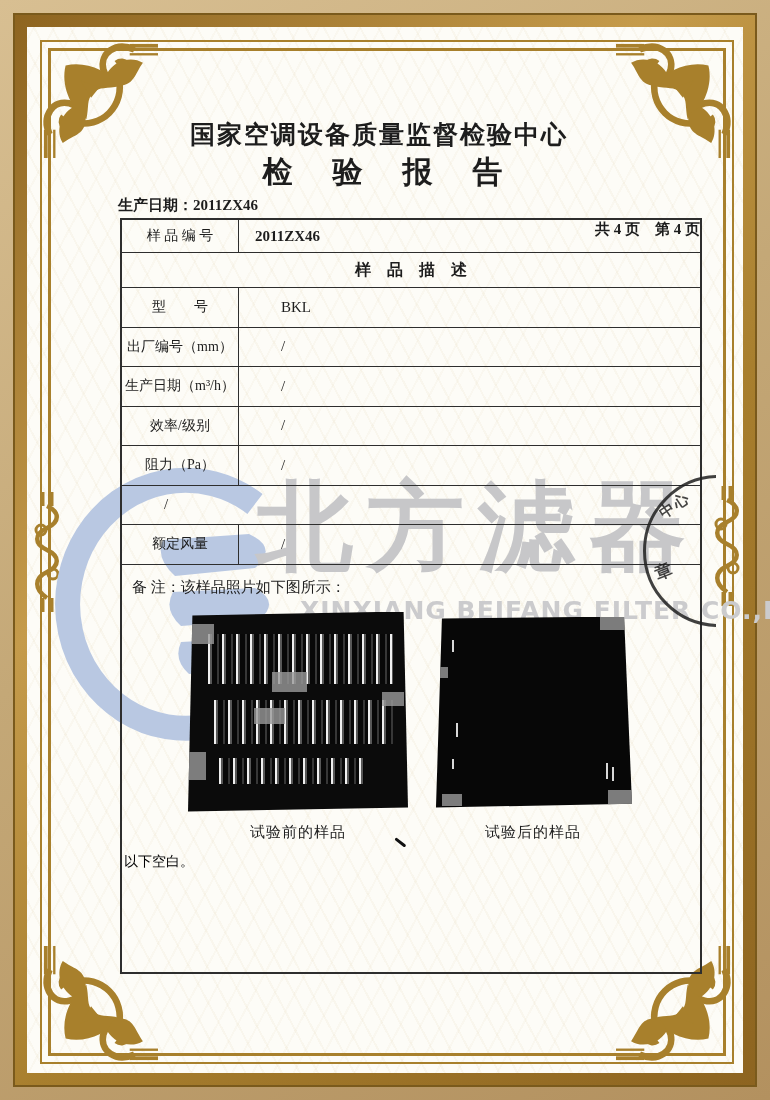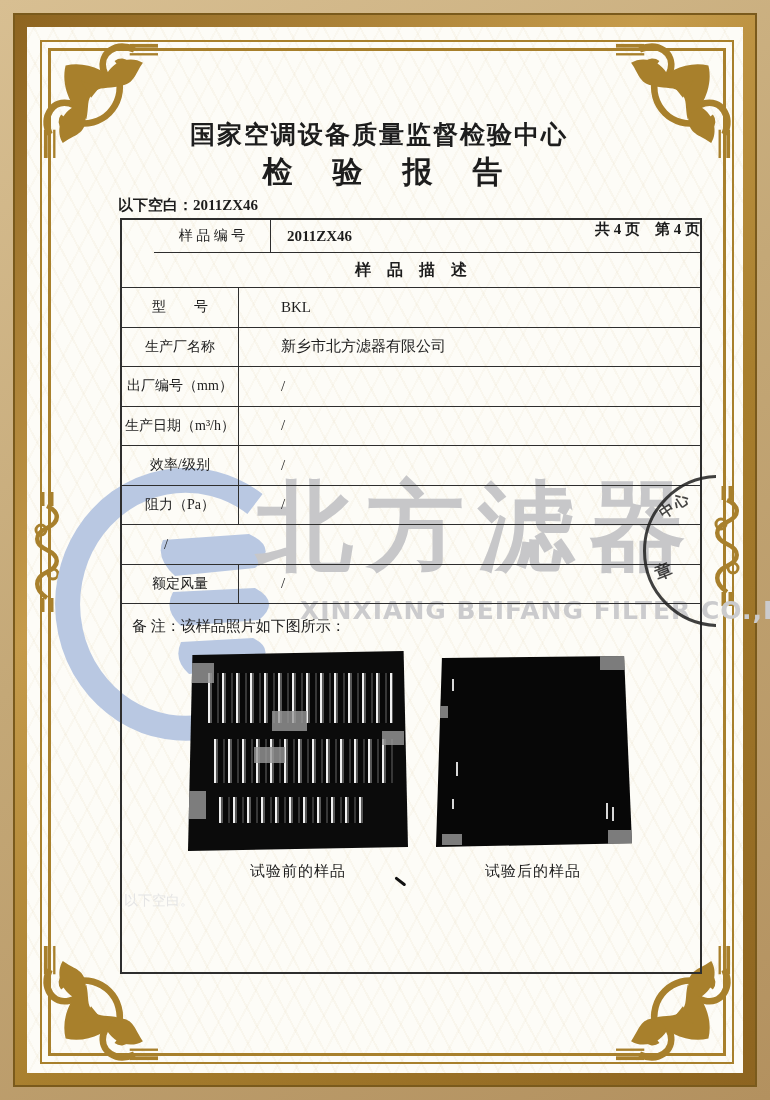--- a/index.html
+++ b/index.html
@@ -35,28 +35,28 @@
 
   
   .doc-table{position:absolute;left:120px;top:218px;width:578px;height:752px;
              border:2px solid #2e2e2e;display:flex;flex-direction:column;z-index:3;}
   .t-row{display:flex;border-bottom:1.6px solid #2e2e2e;}
   .t-row:last-child{border-bottom:none;}
   .cell-label{width:112px;flex:0 0 112px;border-right:1.6px solid #2e2e2e;
               display:flex;align-items:center;justify-content:center;
               font-size:14px;text-align:center;padding:0 2px;}
   .cell-value{flex:1;display:flex;align-items:center;font-size:15px;padding-left:42px;font-weight:500;}
-  .row-sampleno{height:32px;margin-left:32px;}
+  .row-sampleno{height:32px;}
   .row-sampleno .cell-value{padding-left:16px;font-weight:600;}
   .row-header{height:34px;align-items:center;justify-content:center;
               font-size:16px;font-weight:600;display:flex;font-family:Liberation Serif, serif;}
   .row-data{height:38.5px;}
   .row-remark{flex:1;position:relative;display:block;}
   .remark-text{position:absolute;left:10px;top:13px;font-size:15px;}
-  .below-blank{position:absolute;left:2px;top:288px;font-size:14px;color:#e5e5e5;}
+  .below-blank{position:absolute;left:2px;top:288px;font-size:14px;color:#000000;}
 
   
   .photo{position:absolute;overflow:hidden;}
   .photo-before{left:66px;top:47px;width:220px;height:200px;background:#0b0b0b;
                 clip-path:polygon(2% 2%,98% 0%,100% 98%,0% 100%);}
   .photo-after{left:312px;top:52px;width:198px;height:193px;background:#070707;
                clip-path:polygon(4% 1%,96% 0%,100% 97%,1% 99%);}
   .band{position:absolute;left:9%;right:7%;
         background:repeating-linear-gradient(90deg,
           rgba(252,252,252,.95) 0 2px, rgba(150,150,150,.55) 2px 4px,
@@ -202,37 +202,33 @@
       <path d="M136 190 l72 -4 q24 12 2 30 l-66 6 q-16 -14 -8 -32 z"></path>
     </g>
   </svg>
   <div class="wm-cn">北方滤器</div>
   <div class="wm-en">XINXIANG BEIFANG FILTER CO.,LTD.</div>
 
   <div class="org-title">国家空调设备质量监督检验中心</div>
   <div class="report-title">检　验　报　告</div>
   <div class="report-line">
     <span class="pages">共 4 页　第 4 页</span>
-    <span>以下空白：</span><span>2011ZX46</span>
+    <span>生产日期：</span><span>2011ZX46</span>
   </div>
 
   <div class="doc-table">
     <div class="t-row row-sampleno">
       <div class="cell-label">样 品 编 号</div>
       <div class="cell-value">2011ZX46</div>
     </div>
     <div class="t-row row-header">样　品　描　述</div>
 
     <div class="t-row row-data">
       <div class="cell-label">型　　号</div>
       <div class="cell-value">BKL</div>
-    </div>
-    <div class="t-row row-data">
-      <div class="cell-label">生产厂名称</div>
-      <div class="cell-value">新乡市北方滤器有限公司</div>
     </div>
     <div class="t-row row-data">
       <div class="cell-label">出厂编号（mm）</div>
       <div class="cell-value">/</div>
     </div>
     <div class="t-row row-data">
       <div class="cell-label">生产日期（m³/h）</div>
       <div class="cell-value">/</div>
     </div>
     <div class="t-row row-data">

